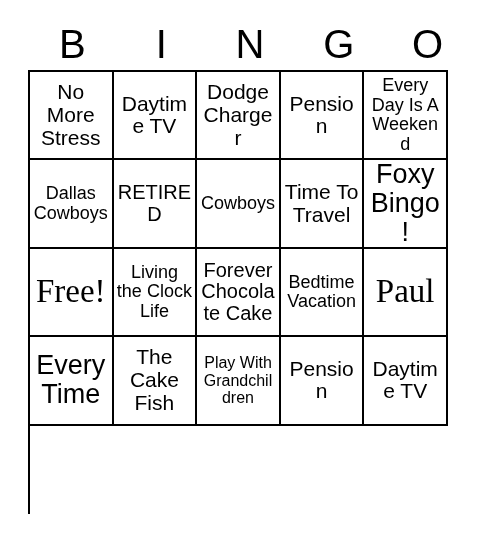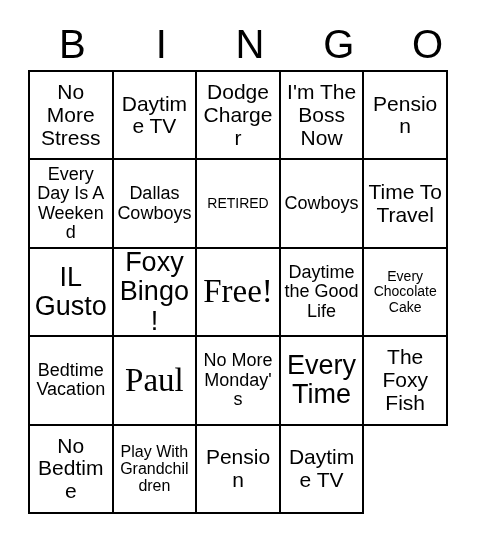--- a/index.html
+++ b/index.html
@@ -71,21 +71,21 @@
     width: 100%;
     line-height: 1.08;
     word-wrap: break-word;
     hyphens: none;
   }
   
   .fs-xl  { font-size: 33px; font-family: Liberation Serif, serif; }
   .fs-lg  { font-size: 27px; }
   .fs-md  { font-size: 21px; }
   .fs-sm  { font-size: 18px; }
-  .fs-xs  { font-size: 14px; }
+  .fs-xs  { font-size: 20px; }
   .fs-xxs { font-size: 16px; }
 </style>
 </head>
 <body>
 
 <div class="card">
 
   <div class="header-row">
     <div class="header-cell">B</div>
     <div class="header-cell">I</div>
@@ -98,72 +98,60 @@
       <div class="cell">
         <span class="cell-text fs-md">No More Stress</span>
       </div>
       <div class="cell">
         <span class="cell-text fs-md">Daytime TV</span>
       </div>
       <div class="cell">
         <span class="cell-text fs-md">Dodge Charger</span>
       </div>
       <div class="cell">
-        <span class="cell-text fs-md">I'm The Boss Now</span>
-      </div>
-      <div class="cell">
         <span class="cell-text fs-md">Pension</span>
       </div>
       <div class="cell">
         <span class="cell-text fs-sm">Every Day Is A Weekend</span>
       </div>
       <div class="cell">
         <span class="cell-text fs-sm">Dallas Cowboys</span>
       </div>
       <div class="cell">
         <span class="cell-text fs-xs">RETIRED</span>
       </div>
       <div class="cell">
         <span class="cell-text fs-sm">Cowboys</span>
       </div>
       <div class="cell">
         <span class="cell-text fs-md">Time To Travel</span>
       </div>
       <div class="cell">
-        <span class="cell-text fs-lg">IL Gusto</span>
-      </div>
-      <div class="cell">
         <span class="cell-text fs-lg">Foxy Bingo!</span>
       </div>
       <div class="cell">
         <span class="cell-text fs-xl">Free!</span>
       </div>
       <div class="cell">
-        <span class="cell-text fs-sm">Daytime the Good Life</span>
+        <span class="cell-text fs-sm">Living the Clock Life</span>
       </div>
       <div class="cell">
-        <span class="cell-text fs-xs">Every Chocolate Cake</span>
+        <span class="cell-text fs-xs">Forever Chocolate Cake</span>
       </div>
       <div class="cell">
         <span class="cell-text fs-sm">Bedtime Vacation</span>
       </div>
       <div class="cell">
         <span class="cell-text fs-xl">Paul</span>
       </div>
       <div class="cell">
-        <span class="cell-text fs-sm">No More Monday's</span>
-      </div>
-      <div class="cell">
         <span class="cell-text fs-lg">Every Time</span>
       </div>
       <div class="cell">
-        <span class="cell-text fs-md">The Foxy Fish</span>
-      </div>
-      <div class="cell">
-        <span class="cell-text fs-md">No Bedtime</span>
+        <span class="cell-text fs-md">The Cake Fish</span>
       </div>
       <div class="cell">
         <span class="cell-text fs-xxs">Play With Grandchildren</span>
       </div>
       <div class="cell">
         <span class="cell-text fs-md">Pension</span>
       </div>
       <div class="cell">
         <span class="cell-text fs-md">Daytime TV</span>
       </div>

